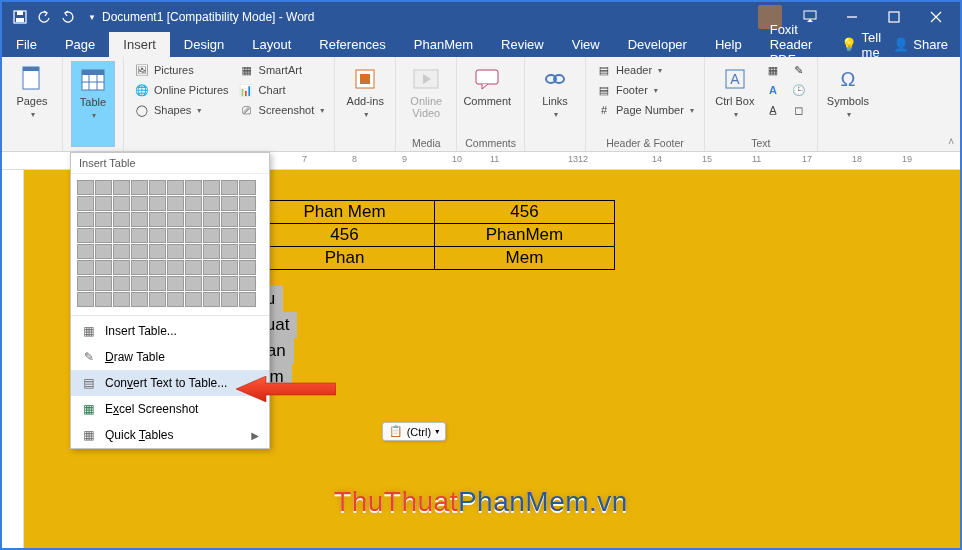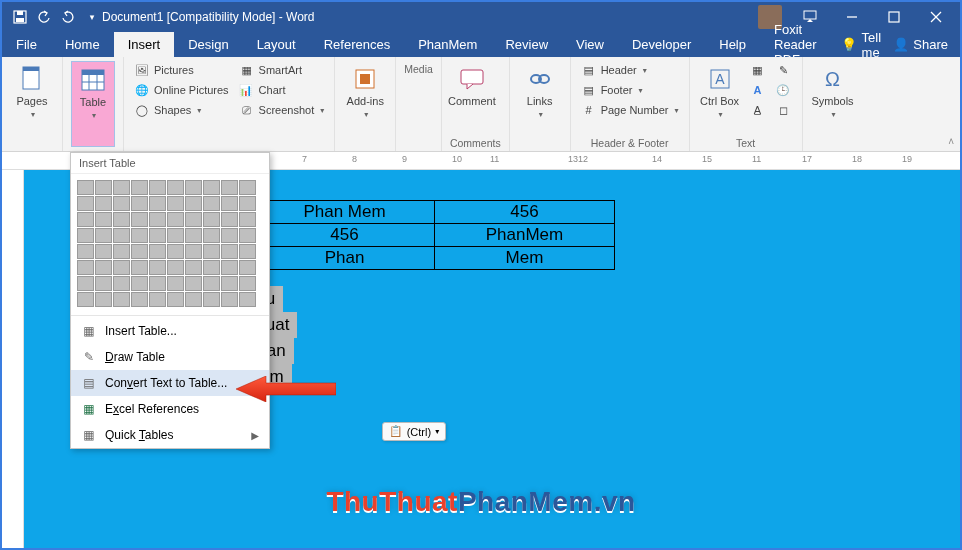--- a/index.html
+++ b/index.html
@@ -8,40 +8,40 @@
 .titlebar { height: 30px; background: #2b579a; display: flex; align-items: center; color: #fff; font-size: 12px; }
 .titlebar .qat { display: flex; gap: 4px; padding-left: 8px; align-items: center; }
 .titlebar .qat .qbtn { width: 20px; height: 20px; display: flex; align-items: center; justify-content: center; cursor: pointer; }
 .titlebar .title { flex: 1; text-align: left; }
 .titlebar .winbtns { display: flex; align-items: center; gap: 2px; padding-right: 4px; }
 .titlebar .winbtns .wbtn { width: 40px; height: 28px; display: flex; align-items: center; justify-content: center; cursor: pointer; }
 .titlebar .avatar { width: 24px; height: 24px; background: #8a6d5a; border-radius: 2px; margin-right: 8px; }
 
 .tabs { height: 25px; background: #2b579a; display: flex; align-items: stretch; color: #fff; font-size: 13px; }
 .tabs .tab { padding: 0 14px; display: flex; align-items: center; cursor: pointer; }
-.tabs .tab.active { background: #f3f3f3; color: #000000; }
+.tabs .tab.active { background: #f3f3f3; color: #404040; }
 .tabs .spacer { flex: 1; }
 .tabs .right { display: flex; align-items: center; gap: 12px; padding-right: 12px; }
 
 .ribbon { height: 95px; background: #f3f3f3; border-bottom: 1px solid #d4d4d4; display: flex; position: relative; }
 .ribbon .group { border-right: 1px solid #e1e1e1; padding: 4px 8px 2px 8px; display: flex; flex-direction: column; justify-content: space-between; }
 .ribbon .group .body { display: flex; gap: 6px; flex: 1; }
 .ribbon .group .label { font-size: 10.5px; color: #666; text-align: center; padding-top: 2px; }
 .ribbon .bigbtn { display: flex; flex-direction: column; align-items: center; justify-content: flex-start; width: 44px; cursor: pointer; padding-top: 4px; }
-.ribbon .bigbtn.active { background: #f9a8d4; border: 1px solid #a3c0e8; }
+.ribbon .bigbtn.active { background: #7dd3fc; border: 1px solid #a3c0e8; }
 .ribbon .bigbtn .icn { width: 28px; height: 28px; display: flex; align-items: center; justify-content: center; }
 .ribbon .bigbtn .lbl { font-size: 11px; color: #444; text-align: center; line-height: 1.1; margin-top: 2px; }
 .ribbon .smallcol { display: flex; flex-direction: column; gap: 2px; justify-content: flex-start; }
 .ribbon .smallbtn { display: flex; align-items: center; gap: 4px; font-size: 11px; color: #444; cursor: pointer; padding: 1px 2px; white-space: nowrap; }
 .ribbon .smallbtn .si { width: 16px; height: 16px; display: inline-flex; align-items: center; justify-content: center; }
 
 .ruler-h { height: 18px; background: #fff; border-bottom: 1px solid #ddd; position: relative; font-size: 9px; color: #888; }
 .ruler-h .tick { position: absolute; top: 2px; }
 
-.docarea { position: absolute; top: 168px; left: 22px; right: 0; bottom: 0; background: #0ea5e9; overflow: hidden; }
+.docarea { position: absolute; top: 168px; left: 22px; right: 0; bottom: 0; background: #eab308; overflow: hidden; }
 .ruler-v { position: absolute; top: 168px; left: 0; width: 22px; bottom: 0; background: #fff; border-right: 1px solid #ddd; }
 
 .doc-table { position: absolute; top: 30px; left: 50px; border-collapse: collapse; font-family: "Times New Roman", serif; font-size: 17px; }
 .doc-table td { border: 1px solid #000; width: 180px; text-align: center; padding: 1px 8px; }
 
 .selected-text { position: absolute; top: 116px; left: 174px; font-family: "Times New Roman", serif; font-size: 17px; line-height: 26px; }
 .selected-text .row { display: flex; }
 .selected-text .cell { background: #b9b9b9; padding: 0 8px; min-width: 40px; }
 
 .insert-dropdown { position: absolute; top: 150px; left: 68px; width: 200px; background: #fff; border: 1px solid #c6c6c6; box-shadow: 2px 2px 6px rgba(0,0,0,0.25); z-index: 50; font-size: 12px; }
@@ -51,21 +51,21 @@
 .insert-dropdown .menu-item { display: flex; align-items: center; gap: 8px; padding: 5px 10px; cursor: pointer; }
 .insert-dropdown .menu-item:hover, .insert-dropdown .menu-item.hl { background: #dbe6f4; }
 .insert-dropdown .menu-item .mi { width: 16px; height: 16px; display: inline-flex; align-items: center; justify-content: center; color: #666; }
 .insert-dropdown .menu-item .txt { flex: 1; }
 .insert-dropdown .menu-item .arrow { color: #666; font-size: 10px; }
 .insert-dropdown .sep { height: 1px; background: #e5e5e5; margin: 2px 0; }
 
 .red-arrow { position: absolute; top: 374px; left: 234px; z-index: 60; }
 .ctrl-badge { position: absolute; top: 420px; left: 380px; background: #fafafa; border: 1px solid #bbb; border-radius: 3px; font-size: 11px; padding: 2px 6px; display: flex; align-items: center; gap: 4px; box-shadow: 1px 1px 3px rgba(0,0,0,0.15); z-index: 40; }
 
-.watermark { position: absolute; bottom: 30px; left: 0; right: 0; text-align: center; font-size: 28px; font-weight: 700; font-family: Arial, sans-serif; letter-spacing: 0.5px; }
+.watermark { position: absolute; bottom: 30px; left: 0; right: 0; text-align: center; font-size: 28px; font-weight: 400; font-family: Arial, sans-serif; letter-spacing: 0.5px; }
 .watermark .a { color: #e8412c; text-shadow: 0 2px 0 #fff, 0 0 6px rgba(0,0,0,0.2); }
 .watermark .b { color: #2b579a; text-shadow: 0 2px 0 #fff, 0 0 6px rgba(0,0,0,0.2); }
 
 svg { display: block; }
 .caret-down::after { content: "▾"; font-size: 8px; color: #666; margin-left: 2px; }
 </style>
 </head>
 <body>
 
 <div class="titlebar">
@@ -114,21 +114,21 @@
         <svg width="12" height="12" viewBox="0 0 12 12">
           <line x1="1" y1="1" x2="11" y2="11" stroke="#fff" stroke-width="1.3"></line>
           <line x1="11" y1="1" x2="1" y2="11" stroke="#fff" stroke-width="1.3"></line>
         </svg>
       </div>
   </div>
 </div>
 
 <div class="tabs">
   <div class="tab">File</div>
-  <div class="tab">Home</div>
+  <div class="tab">Page</div>
   <div class="tab active">Insert</div>
   <div class="tab">Design</div>
   <div class="tab">Layout</div>
   <div class="tab">References</div>
   <div class="tab">PhanMem</div>
   <div class="tab">Review</div>
   <div class="tab">View</div>
   <div class="tab">Developer</div>
   <div class="tab">Help</div>
   <div class="tab">Foxit Reader PDF</div>
@@ -222,20 +222,31 @@
               <rect x="6" y="6" width="10" height="10" fill="#d0712c"></rect>
             </svg>
           </div>
           <div class="lbl"><span>Add-ins</span><br><span class="caret-down"></span></div>
         </div>
       </div>
     <div class="label"></div>
   </div>
 
   <div class="group">
+    <div class="body">
+        <div class="bigbtn" style="opacity:0.45;">
+          <div class="icn">
+            <svg width="26" height="20" viewBox="0 0 26 20">
+              <rect x="1" y="1" width="24" height="18" fill="#e8e8e8" stroke="#999"></rect>
+              <path d="M10 5 L18 10 L10 15 Z" fill="#999"></path>
+            </svg>
+          </div>
+          <div class="lbl">Online Video</div>
+        </div>
+      </div>
     <div class="label">Media</div>
   </div>
 
   <div class="group">
     <div class="body">
         <div class="bigbtn">
           <div class="icn">
             <svg width="26" height="22" viewBox="0 0 26 22">
               <rect x="2" y="2" width="22" height="14" rx="2" fill="#fff" stroke="#b8406a"></rect>
               <path d="M8 16 L8 21 L14 16" fill="#fff" stroke="#b8406a"></path>
@@ -483,21 +494,21 @@
   <div class="menu-item">
       <span class="mi">✎</span>
       <span class="txt"><span style="text-decoration:underline;">D</span><span>raw Table</span></span>
     </div>
   <div class="menu-item hl">
       <span class="mi">▤</span>
       <span class="txt"><span>Con</span><span style="text-decoration:underline;">v</span><span>ert Text to Table...</span></span>
     </div>
   <div class="menu-item">
       <span class="mi" style="color:#1e7145;">▦</span>
-      <span class="txt"><span>E</span><span style="text-decoration:underline;">x</span><span>cel References</span></span>
+      <span class="txt"><span>E</span><span style="text-decoration:underline;">x</span><span>cel Screenshot</span></span>
     </div>
   <div class="menu-item">
       <span class="mi">▦</span>
       <span class="txt"><span>Quick </span><span style="text-decoration:underline;">T</span><span>ables</span></span>
       <span class="arrow">▶</span>
     </div>
 </div>
 
 <svg class="red-arrow" width="100" height="26">
   <defs>

